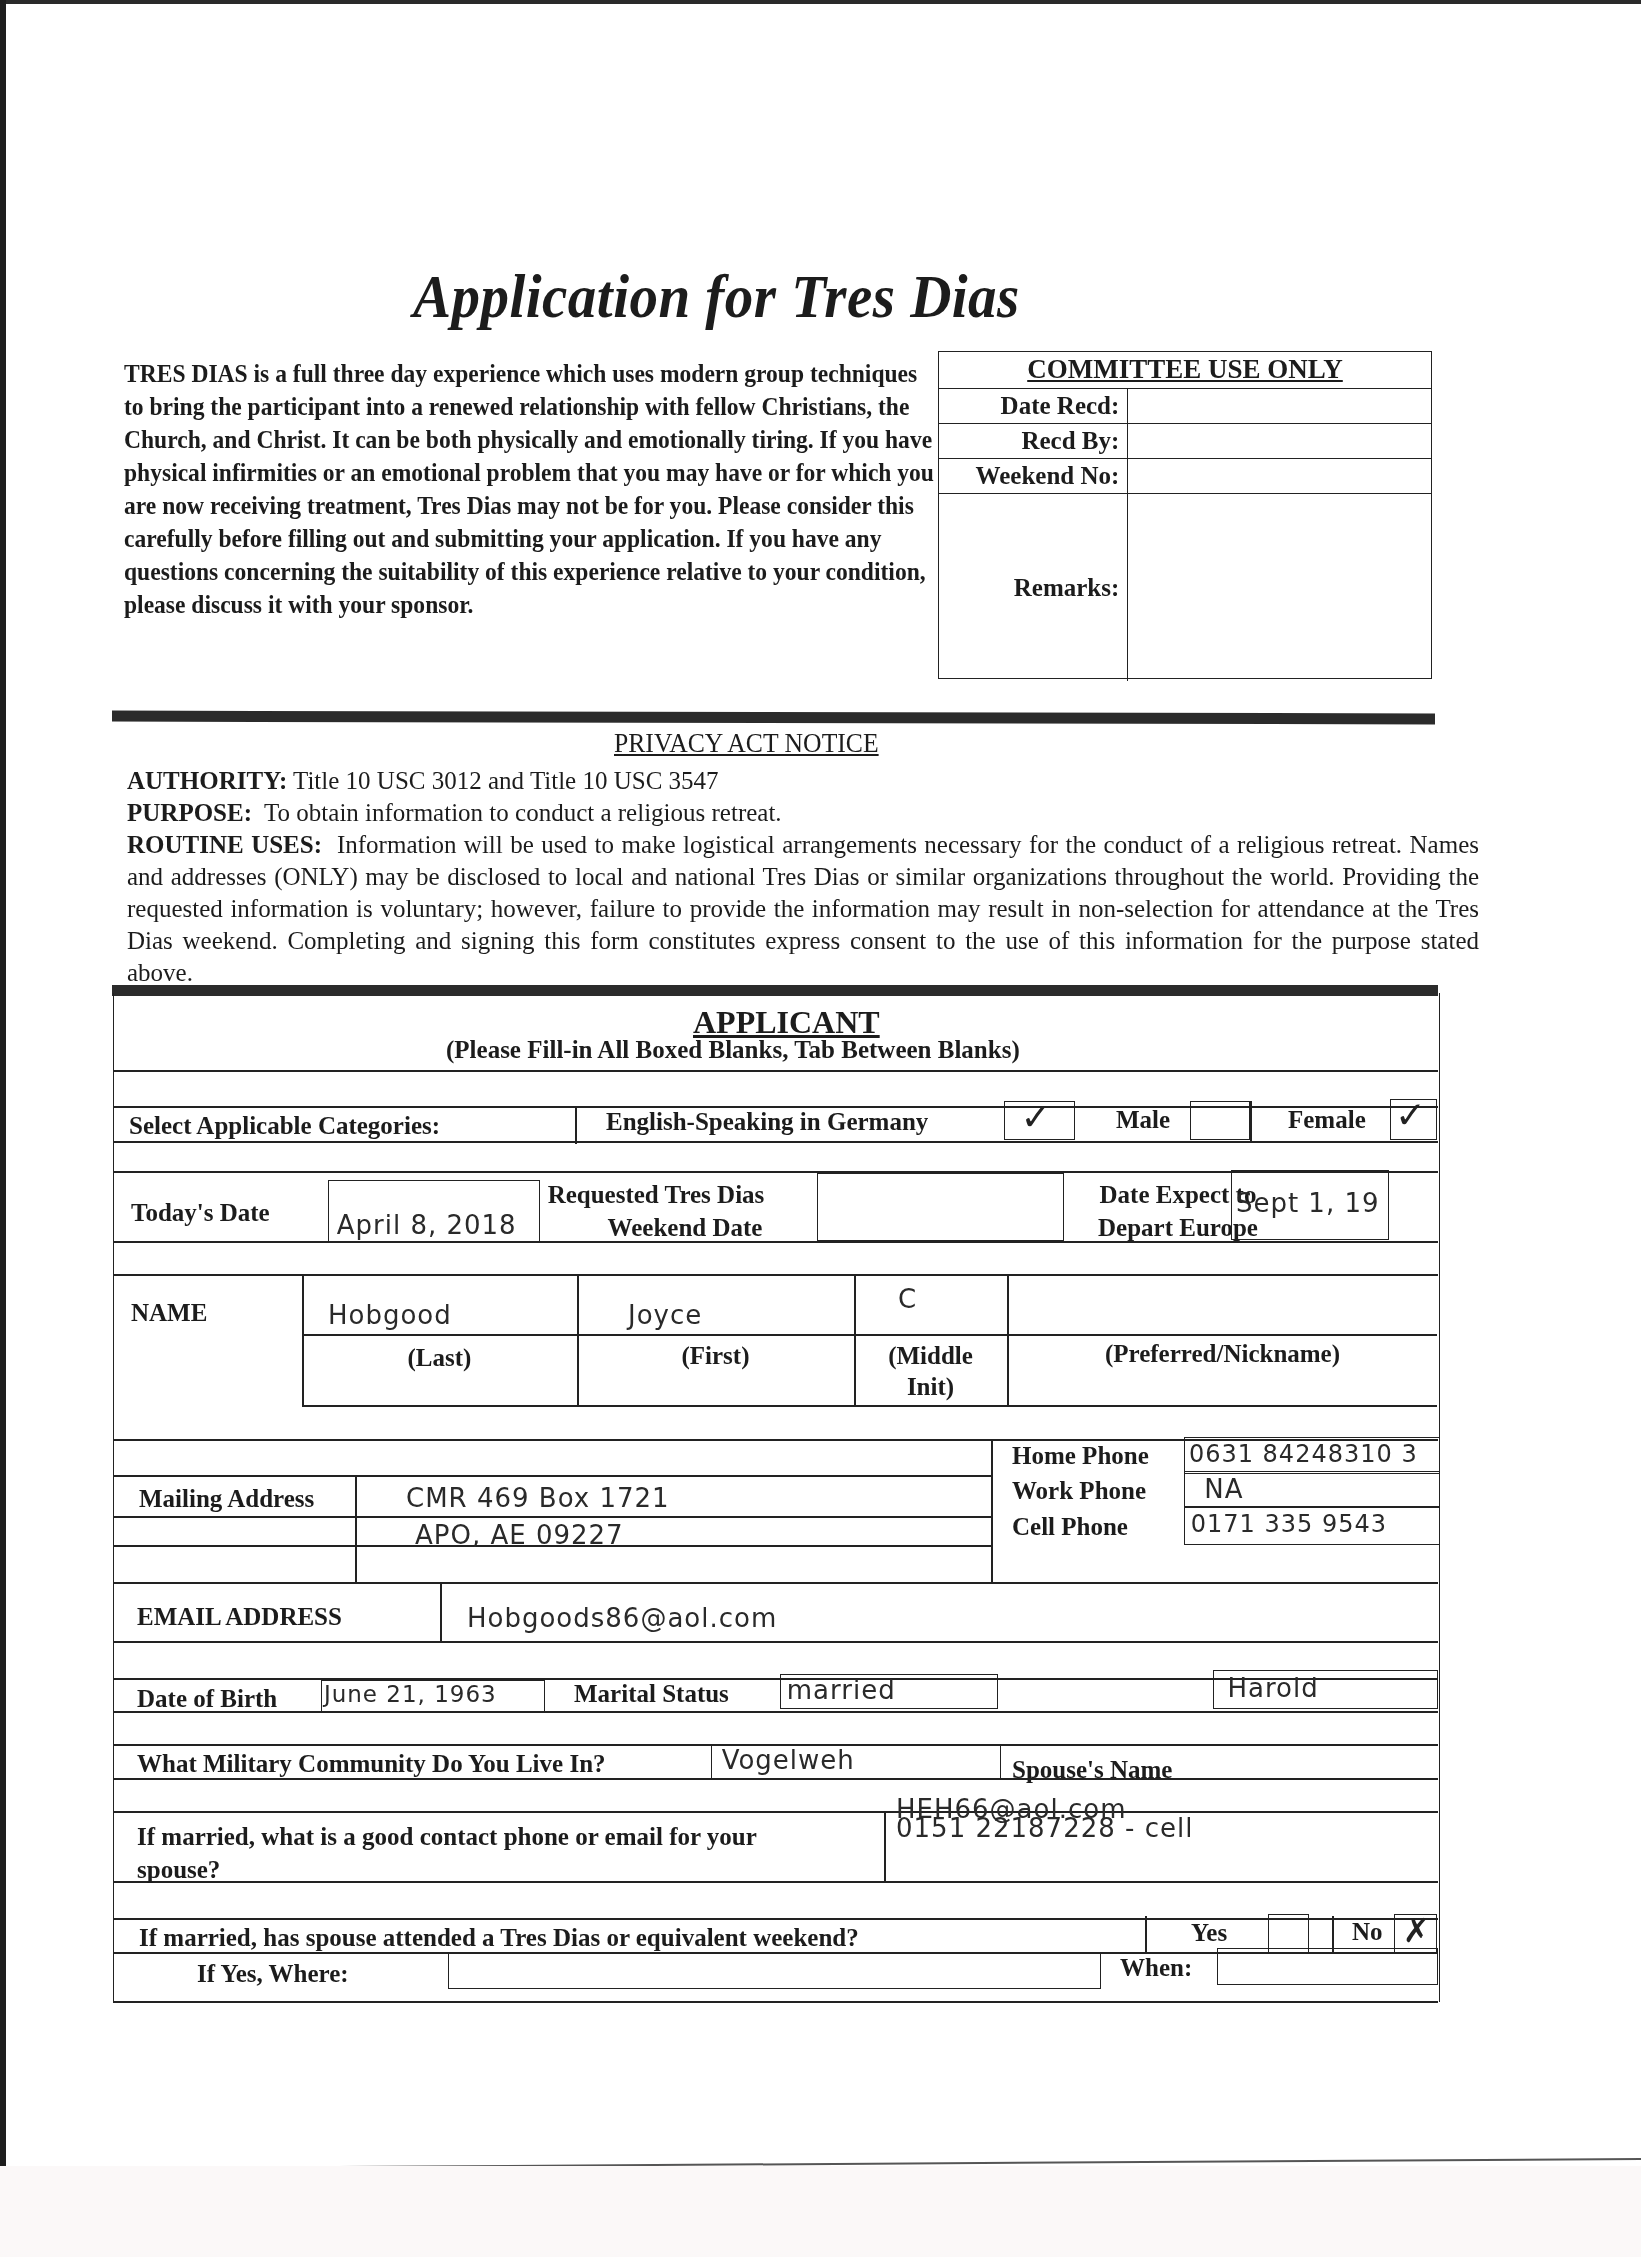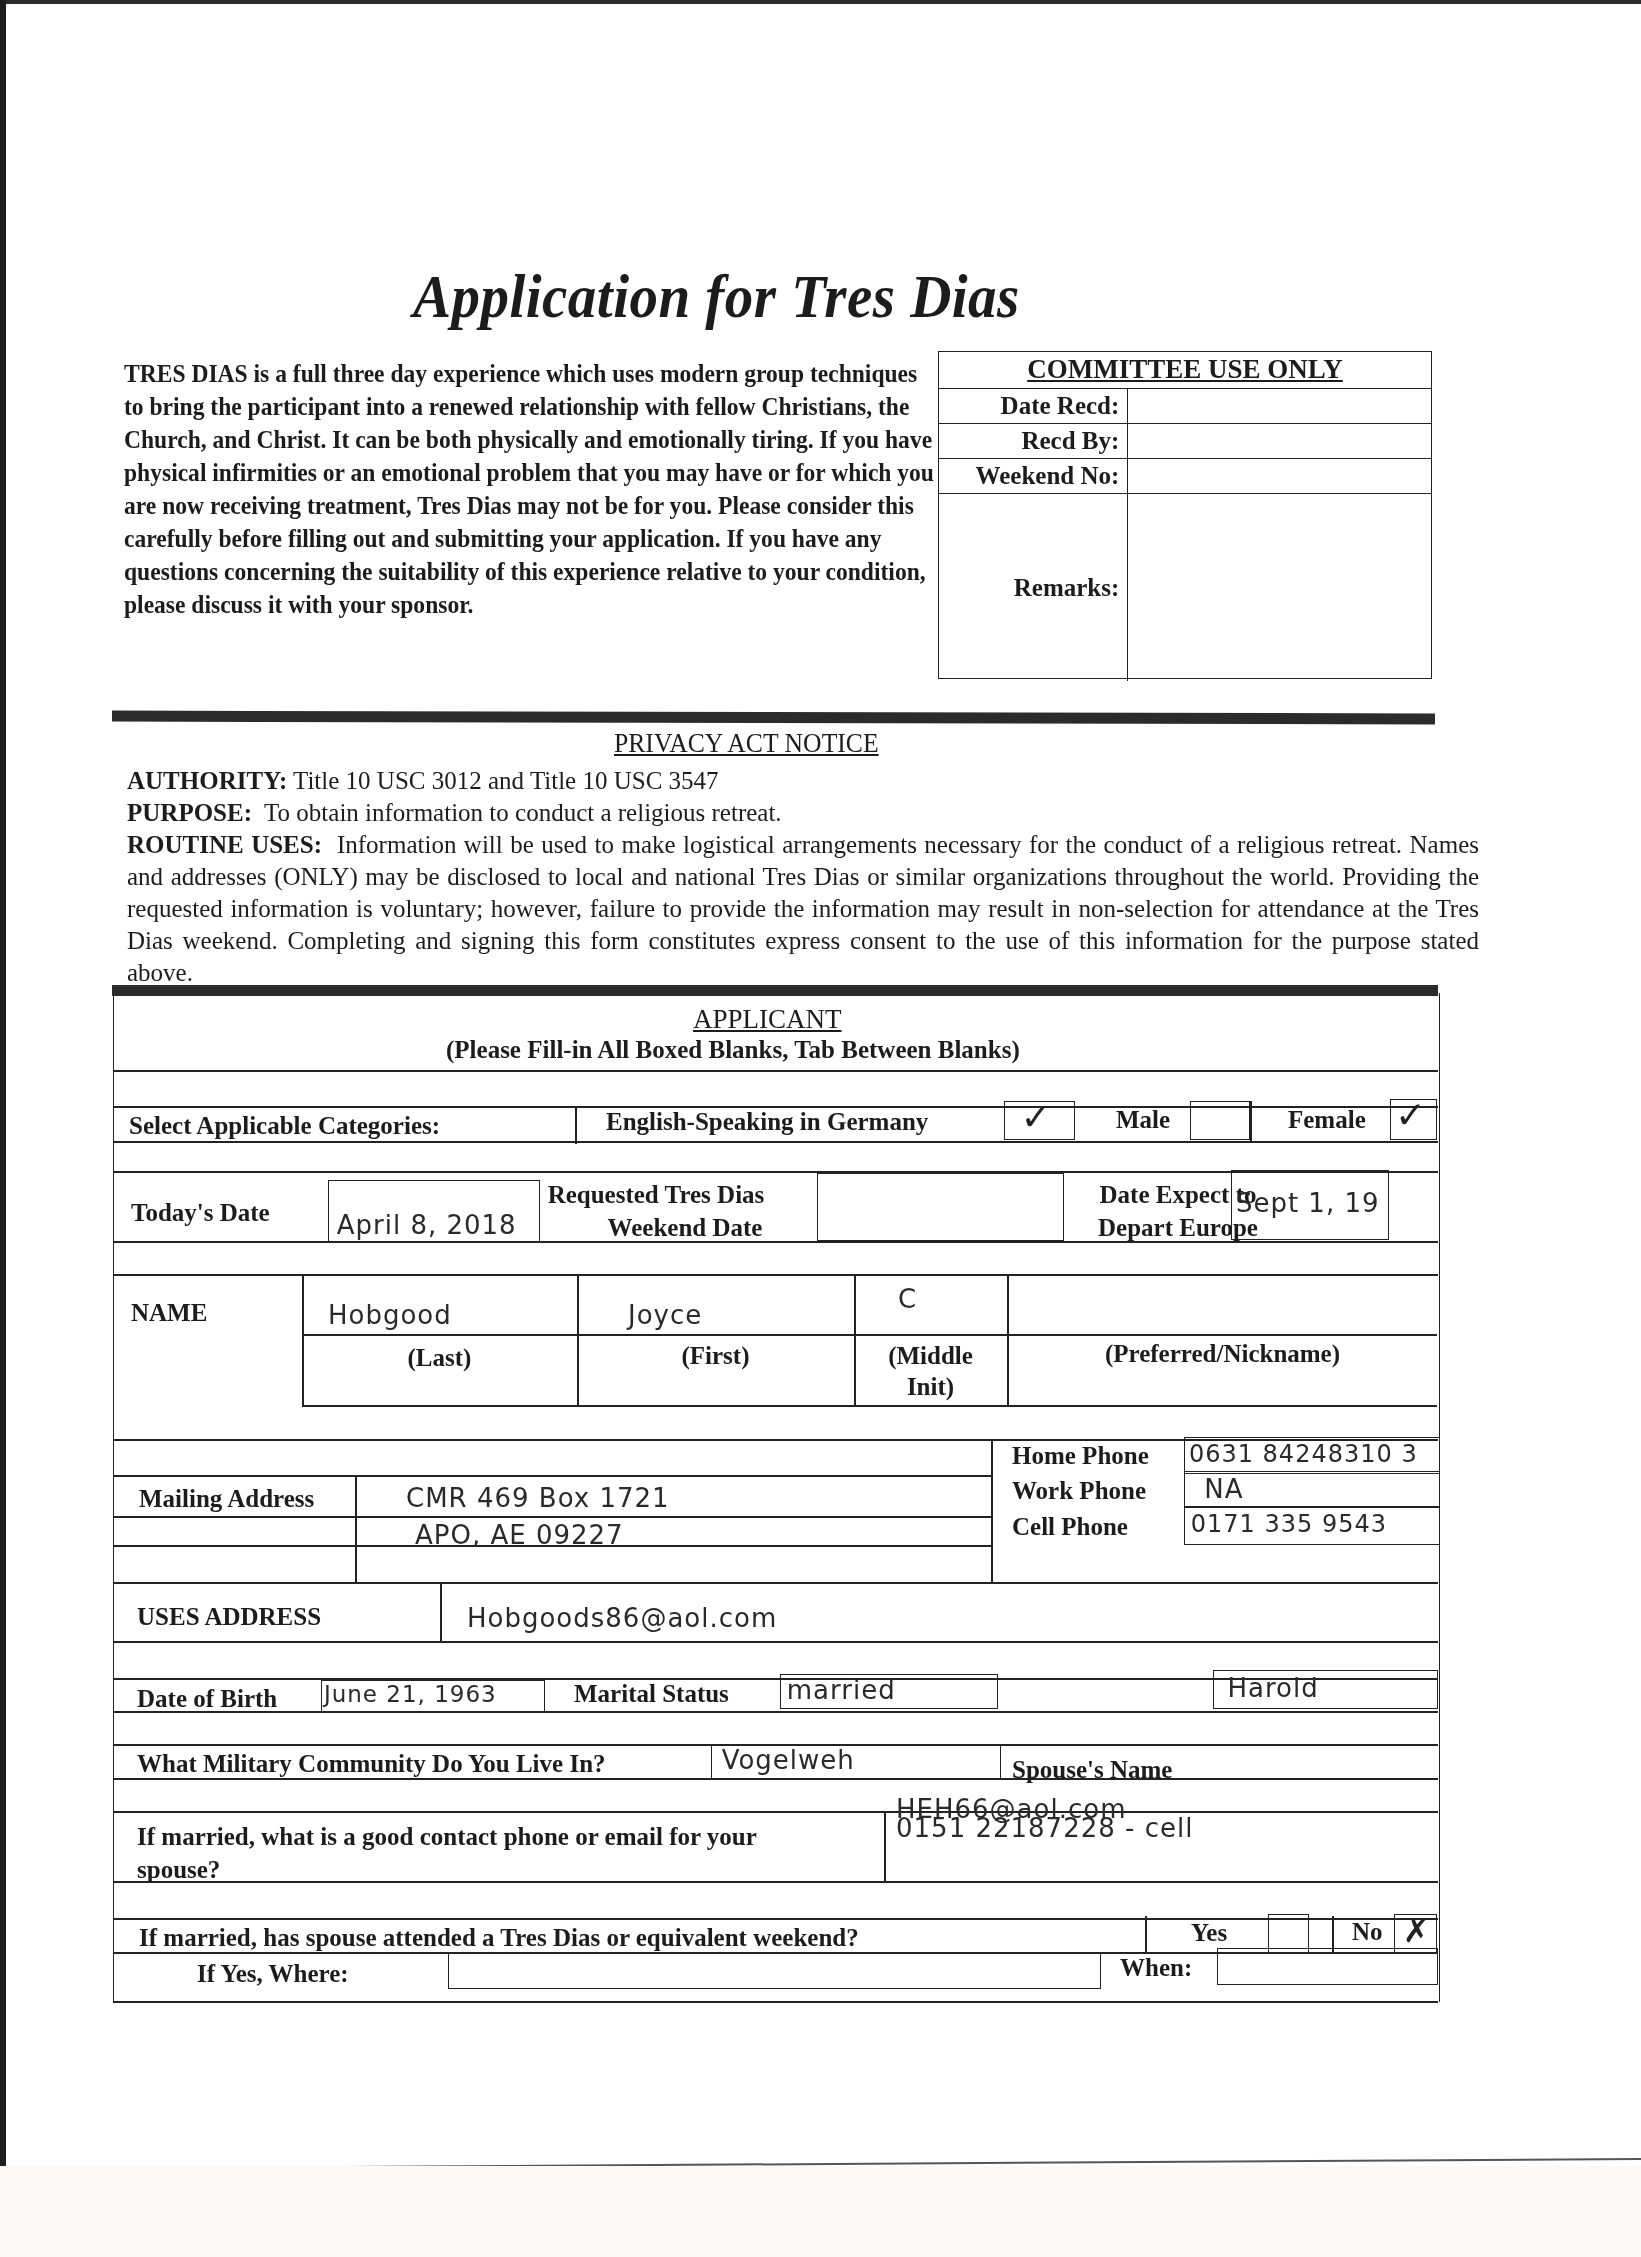--- a/index.html
+++ b/index.html
@@ -36,21 +36,21 @@
   .bar1 { left:112px; top:712px; width:1323px; transform:rotate(0.12deg); }
   .bar2 { left:112px; top:985px; width:1326px; }
 
   .privacy-title { position:absolute; left:614px; top:728px; font-size:27px; text-decoration:underline; transform:scaleX(0.95); transform-origin:left top; }
   .privacy { position:absolute; left:127px; top:765px; width:1352px; font-size:25px; line-height:32px; }
   .privacy p { margin:0; text-align:justify; }
   .privacy .k { font-weight:bold; }
 
   
   .app-frame { position:absolute; left:113px; top:993px; width:1325px; height:1009px; border-left:1.9px solid #222; border-right:1.9px solid #222; }
-  .app-title { position:absolute; left:693px; top:1004px; font-size:27px; font-weight:normal; text-decoration:underline; }
+  .app-title { position:absolute; left:693px; top:1004px; font-size:32px; font-weight:bold; text-decoration:underline; }
   .app-sub { position:absolute; left:446px; top:1036px; font-size:25px; font-weight:bold; }
   .hline { position:absolute; height:1.9px; background:#222; }
   .vline { position:absolute; width:1.9px; background:#222; }
   .lbl { position:absolute; font-weight:bold; font-size:25px; white-space:nowrap; }
   .lbl.c { text-align:center; }
   .box { position:absolute; border:1.9px solid #222; box-sizing:border-box; }
   .hw {
     position:absolute; font-family:"DejaVu Sans", sans-serif; font-size:26px; color:#2a2a2a;
     white-space:nowrap; letter-spacing:1px; font-weight:normal;
   }
@@ -181,21 +181,21 @@
 </div>
 <div class="box" style="left:1184px;top:1471px;width:256px;height:37px;">
   <span class="hw" style="left:19.3px;top:1.9px;">NA</span>
 </div>
 <div class="box" style="left:1184px;top:1506px;width:256px;height:39px;">
   <span class="hw" style="left:5.8px;top:2.9px;font-size:24px;">0171 335 9543</span>
 </div>
 
 <div class="hline" style="left:113px;top:1641px;width:1325px;"></div>
 <div class="vline" style="left:440px;top:1583px;height:60px;"></div>
-<div class="lbl" style="left:137px;top:1603px;">USES ADDRESS</div>
+<div class="lbl" style="left:137px;top:1603px;">EMAIL ADDRESS</div>
 <div class="hw" style="left:467px;top:1603px;">Hobgoods86@aol.com</div>
 
 <div class="hline" style="left:113px;top:1678px;width:1325px;"></div>
 <div class="hline" style="left:113px;top:1711px;width:1325px;"></div>
 <div class="lbl" style="left:137px;top:1685px;">Date of Birth</div>
 <div class="box" style="left:321px;top:1680px;width:224px;height:33px;">
   <span class="hw" style="left:1.9px;top:0px;font-size:23px;">June 21, 1963</span>
 </div>
 <div class="lbl" style="left:574px;top:1680px;">Marital Status</div>
 <div class="box" style="left:780px;top:1674px;width:218px;height:35px;">

